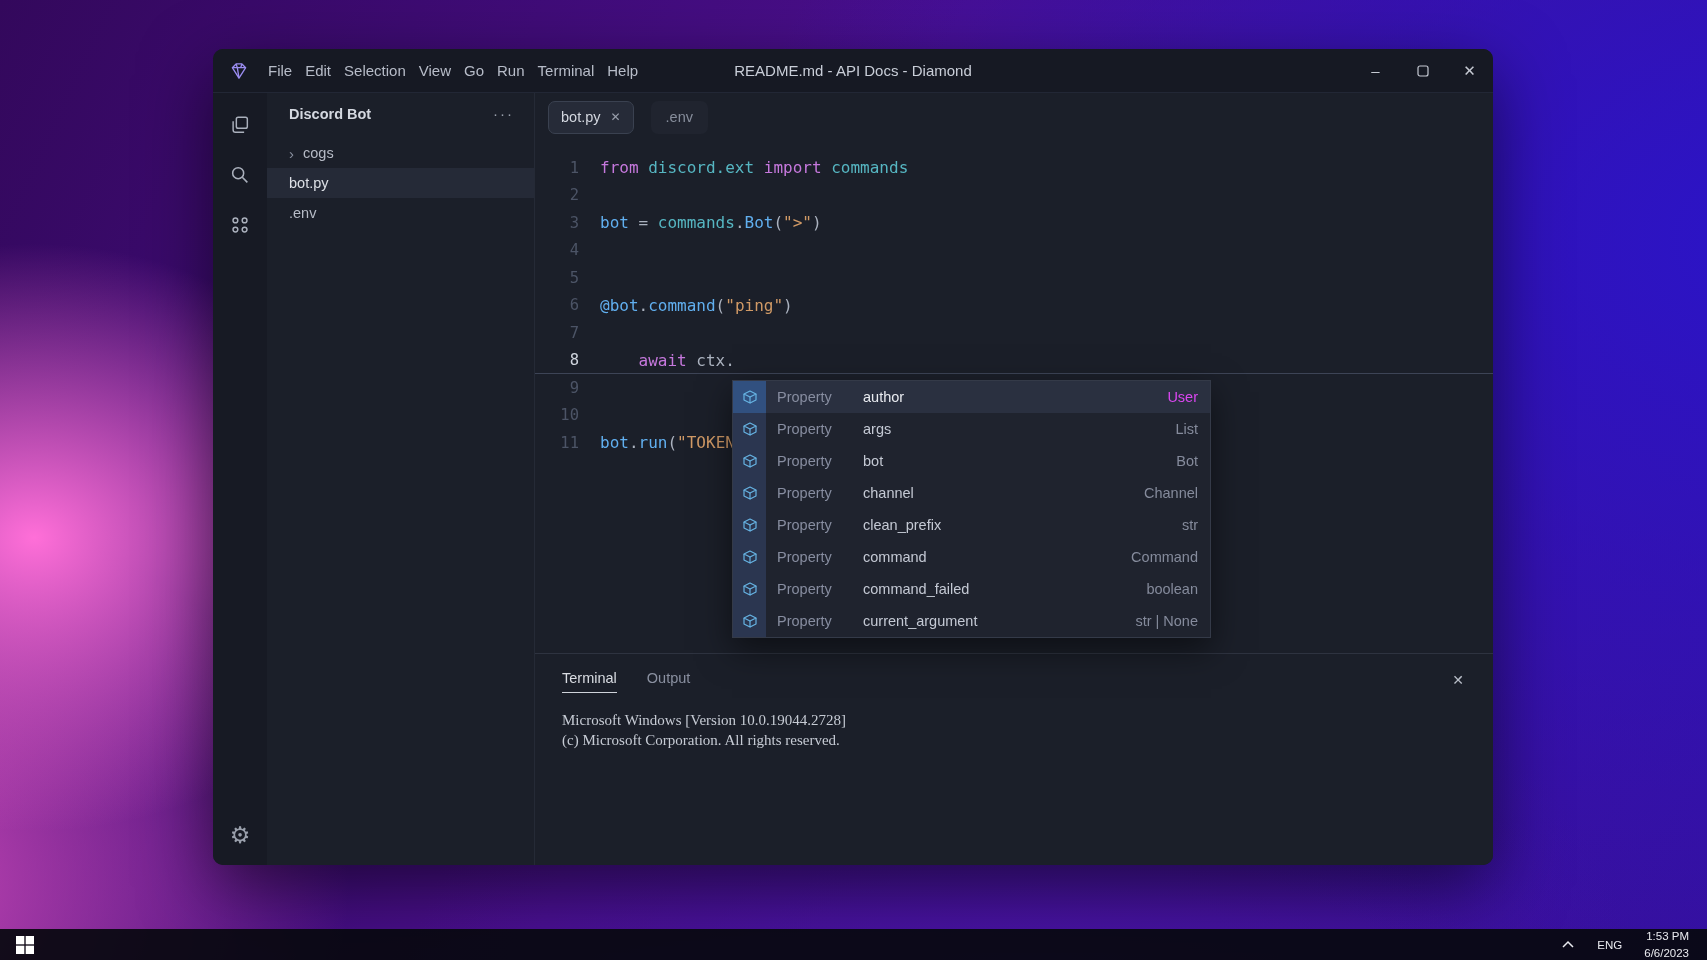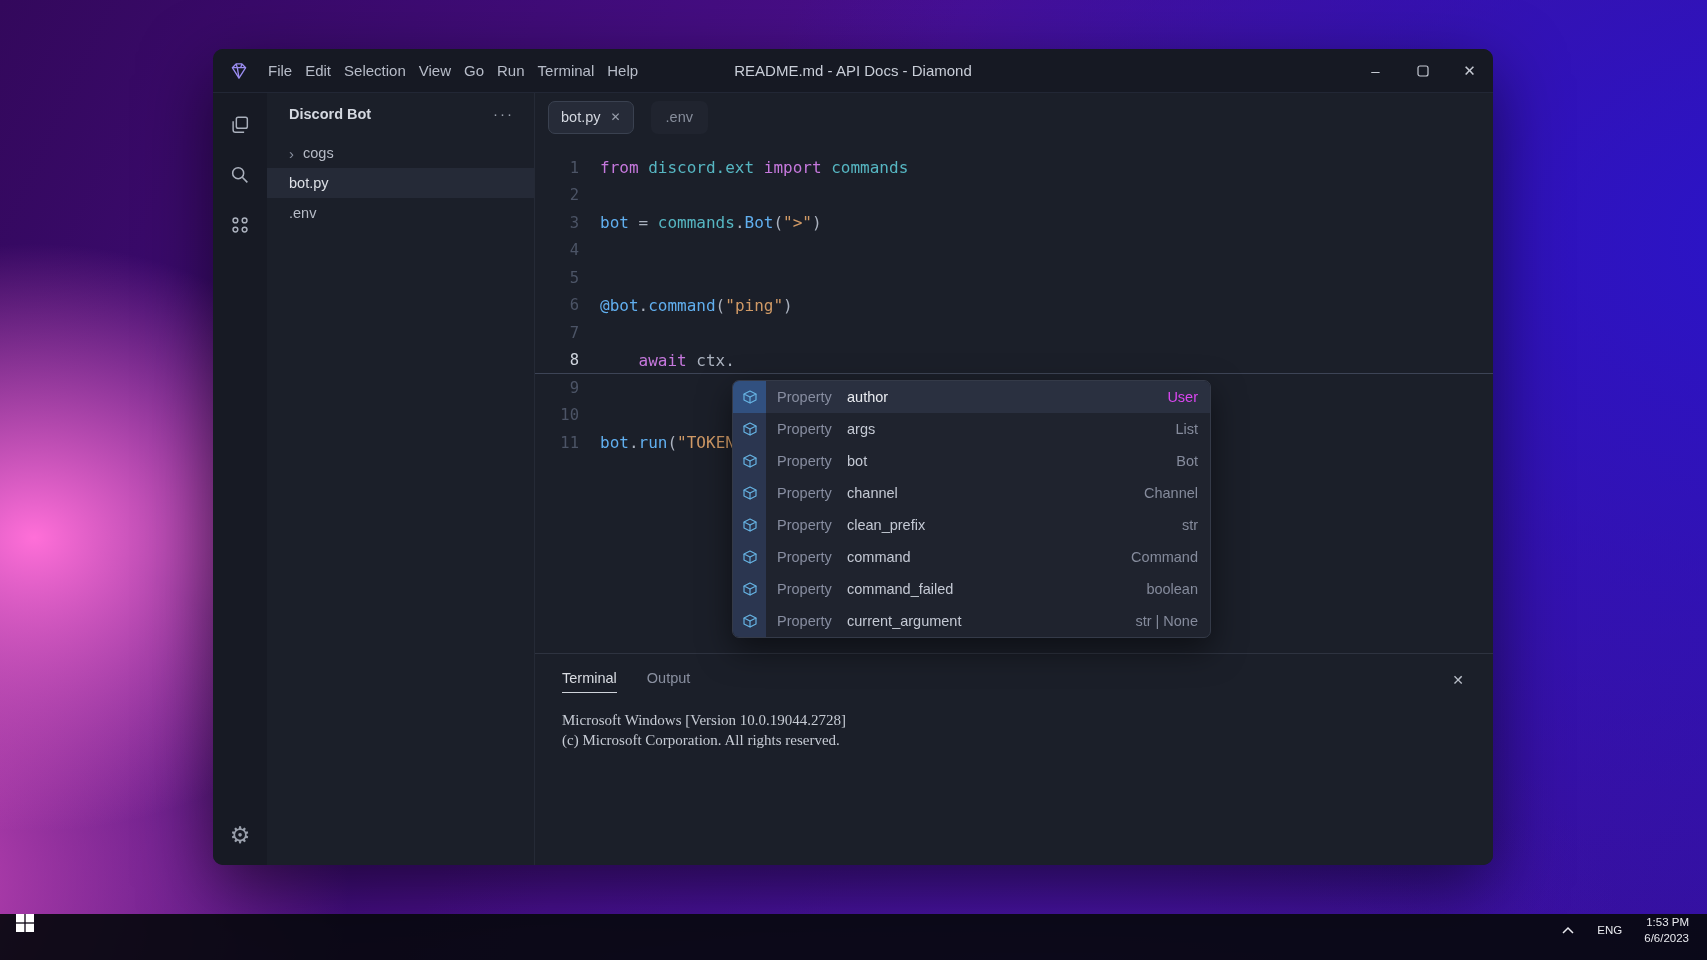--- a/index.html
+++ b/index.html
@@ -48,40 +48,40 @@
   .tab.inactive{background:#20242f;color:#868d9b;padding:0 15px}
   .tab-close{font-size:12px;color:#9aa0ad}
   .code-area{flex:1;padding-top:13px;font-family:"DejaVu Sans Mono",monospace;font-size:16px;overflow:hidden}
   .code-line{display:flex;align-items:center;height:27.5px}
   .code-line.active{box-shadow:inset 0 -1px 0 #3d4456}
   .ln{width:44px;text-align:right;color:#4c5466;font-size:15.5px;flex:none}
   .code-line.active .ln{color:#cfd4dd}
   .code-text{margin-left:21px;white-space:pre}
   .tok-kw{color:#c678dd}.tok-cls{color:#56b6c2}.tok-fn{color:#61afef}.tok-str{color:#d19a66}.tok-pl{color:#abb2bf}
   
-  .suggest{position:absolute;left:519px;top:331px;width:479px;background:#1f232e;border:1px solid #343a48;border-radius:7px;box-shadow:0 12px 32px rgba(0,0,0,.5);z-index:10;overflow:hidden}
+  .suggest{position:absolute;left:519px;top:331px;width:479px;background:#1f232e;border:1px solid #343a48;border-radius:0;box-shadow:0 12px 32px rgba(0,0,0,.5);z-index:10;overflow:hidden}
   .sg-row{height:32px;display:flex;align-items:center;font-size:14.5px}
   .sg-row.selected{background:#2a3040}
   .sg-icon{width:33px;height:100%;background:#2b3650;display:flex;align-items:center;justify-content:center;flex:none}
   .sg-row.selected .sg-icon{background:#31507f}
   .sg-kind{color:#878da0;margin-left:11px;width:62px;flex:none}
-  .sg-name{color:#c4c9d4;margin-left:8px;white-space:nowrap}
+  .sg-name{color:#c4c9d4;margin-left:24px;white-space:nowrap}
   .sg-row.selected .sg-name{color:#e9ebf0}
   .sg-type{margin-left:auto;margin-right:12px;color:#858b9c;white-space:nowrap}
   .sg-row.selected .sg-type{color:#d946ef}
   
   .terminal{height:212px;border-top:1px solid #2e3340;padding:16px 0 0 27px;position:relative}
   .term-tabs{display:flex;gap:30px;font-size:14.5px}
   .term-tab{color:#8a90a0;padding-bottom:6px}
   .term-tab.active{color:#d9dce2;border-bottom:1px solid #cfd3da}
   .term-close{position:absolute;right:29px;top:18px;color:#b9bec8;font-size:14px}
   .term-body{margin-top:18px;font-family:Liberation Serif, serif;font-size:15px;color:#c6cbd4}
   .term-line{min-height:19.5px;line-height:19.5px;white-space:pre}
   
-  .taskbar{position:absolute;left:0;bottom:0;width:1707px;height:46px;background:rgba(8,9,15,.93);display:flex;align-items:flex-start}
+  .taskbar{position:absolute;left:0;bottom:0;width:1707px;height:31px;background:rgba(8,9,15,.93);display:flex;align-items:center}
   .start-btn{margin-left:16px;display:flex;align-items:center}
   .tray{margin-left:auto;display:flex;align-items:center;gap:22px;margin-right:18px;color:#e9eaef}
   .tray-lang{font-size:11.5px}
   .tray-clock{font-size:11.5px;text-align:right;line-height:1.4}
   svg{display:block}
 </style>
 </head>
 <body>
 
 <div class="window">

